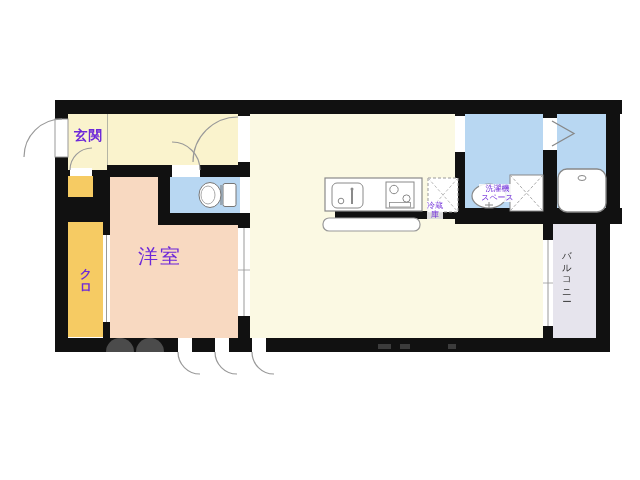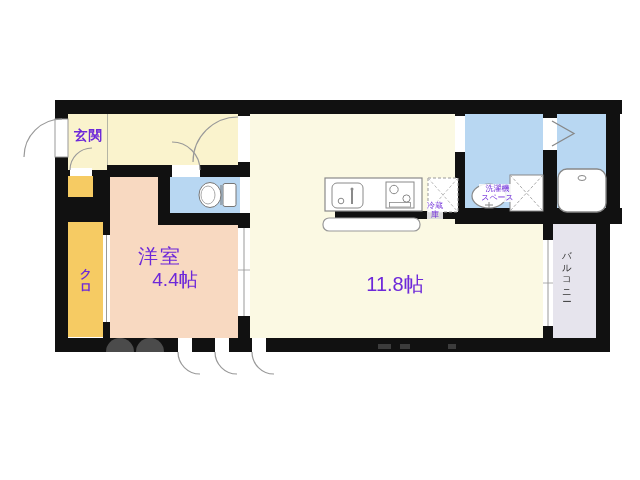--- a/index.html
+++ b/index.html
@@ -142,22 +142,20 @@
 
   <g>
     <rect x="428" y="178" width="30" height="34" fill="#fff" stroke="#999" stroke-dasharray="3,2"></rect>
     <line x1="428" y1="178" x2="458" y2="212" stroke="#bbb" stroke-dasharray="3,2"></line>
     <line x1="458" y1="178" x2="428" y2="212" stroke="#bbb" stroke-dasharray="3,2"></line>
   </g>
 </svg>
 
   <div class="lbl genkan">玄関</div>
   <div class="lbl center west-name">洋室</div>
-  <div class="lbl center west-size">4.4帖</div>
-  <div class="lbl center ldk-size">11.8帖</div>
   <div class="lbl vert closet">クロ</div>
   <div class="lbl vert balcony">バルコニー</div>
   <div class="lbl center fridge">冷蔵庫</div>
   <div class="lbl center washer">
     <div>洗濯機</div>
     <div>スペース</div>
   </div>
 </div>
 
 </body></html>

